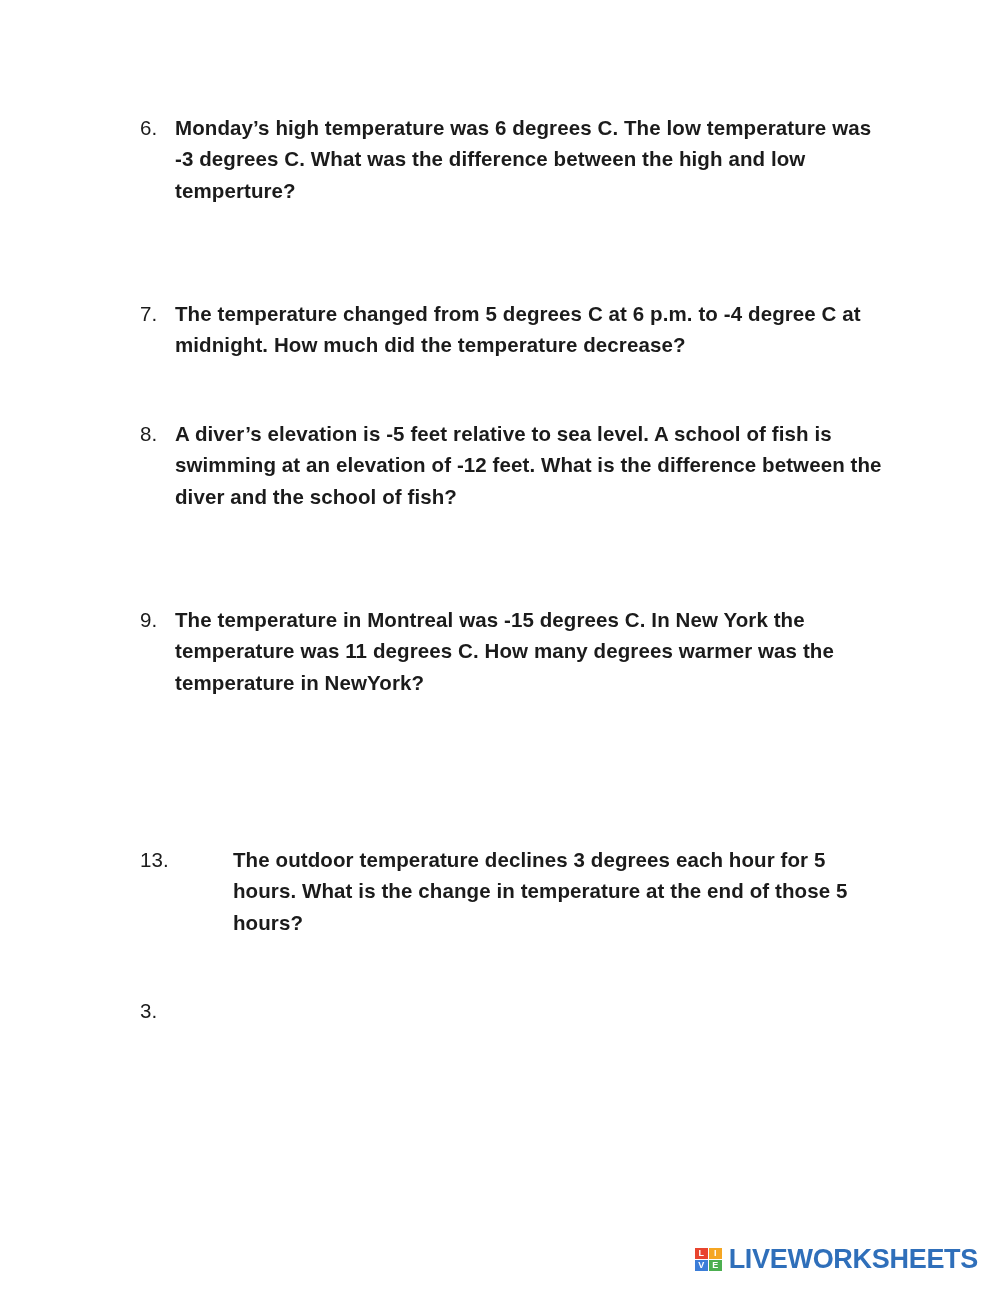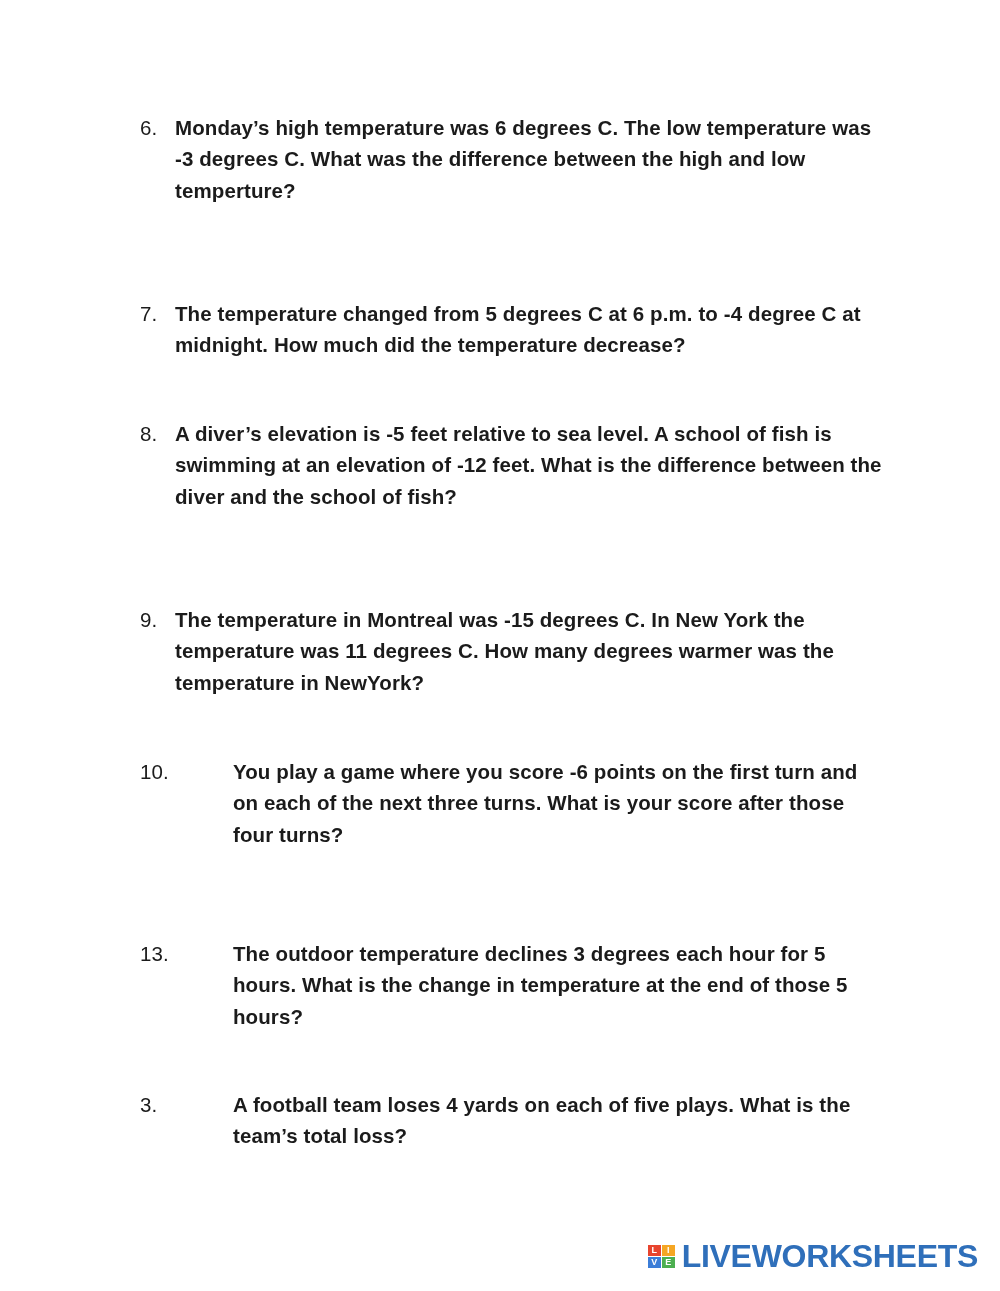--- a/index.html
+++ b/index.html
@@ -75,21 +75,21 @@
     font-weight: bold;
     line-height: 11px;
     text-align: center;
     font-family: "Liberation Sans", sans-serif;
   }
   .bm-l { background: #e8442e; }
   .bm-i { background: #f5a623; }
   .bm-v { background: #3b7dd8; }
   .bm-e { background: #4caf50; }
   .brand-name {
-    font-size: 32px;
+    font-size: 27px;
     font-weight: bold;
     letter-spacing: -0.3px;
     color: #2f6fba;
     font-family: "Liberation Sans", sans-serif;
   }
 </style>
 </head>
 <body>
 
 <div class="page">
@@ -117,37 +117,32 @@
 
     <div class="sp-3"></div>
 
     <div class="q">
       <div class="q-num narrow">9.</div>
       <div class="q-text">The temperature in Montreal was -15 degrees C.  In New York the temperature was 11 degrees C.  How many degrees warmer was the temperature in NewYork?</div>
     </div>
 
     <div class="sp-4"></div>
 
-    <div class="q">
-      <div class="q-num wide">10.</div>
-      <div class="q-text">You play a game where you score -6 points on the first turn and on each of the next three turns.  What is your score after those four turns?</div>
-    </div>
 
     <div class="sp-5"></div>
 
     <div class="q">
       <div class="q-num wide">13.</div>
       <div class="q-text">The outdoor temperature declines 3 degrees each hour for 5 hours.  What is the change in temperature at the end of those 5 hours?</div>
     </div>
 
     <div class="sp-6"></div>
 
     <div class="q">
       <div class="q-num wide">3.</div>
-      <div class="q-text">A football team loses 4 yards on each of five plays.  What is the team’s total loss?</div>
     </div>
 
   </div>
 
   <div class="brand">
     <div class="brand-mark">
       <span class="bm-l">L</span>
       <span class="bm-i">I</span>
       <span class="bm-v">V</span>
       <span class="bm-e">E</span>

